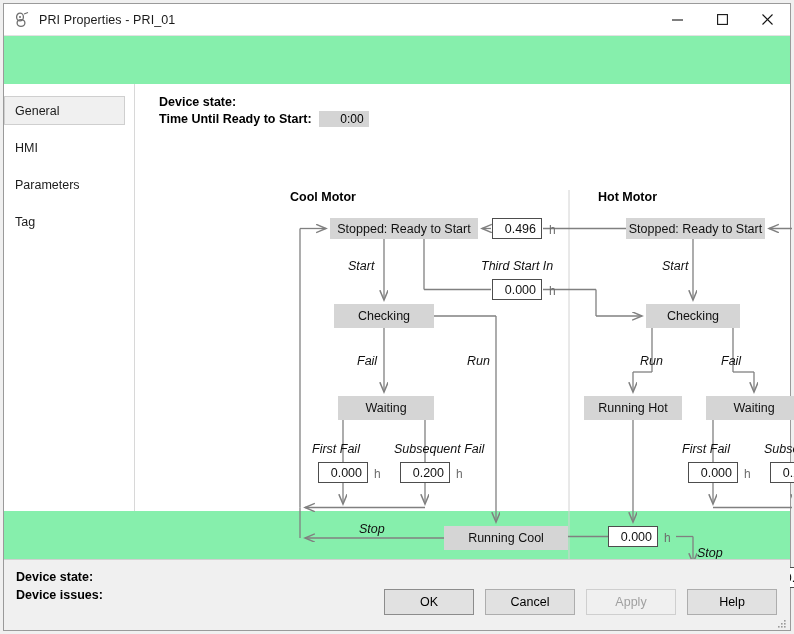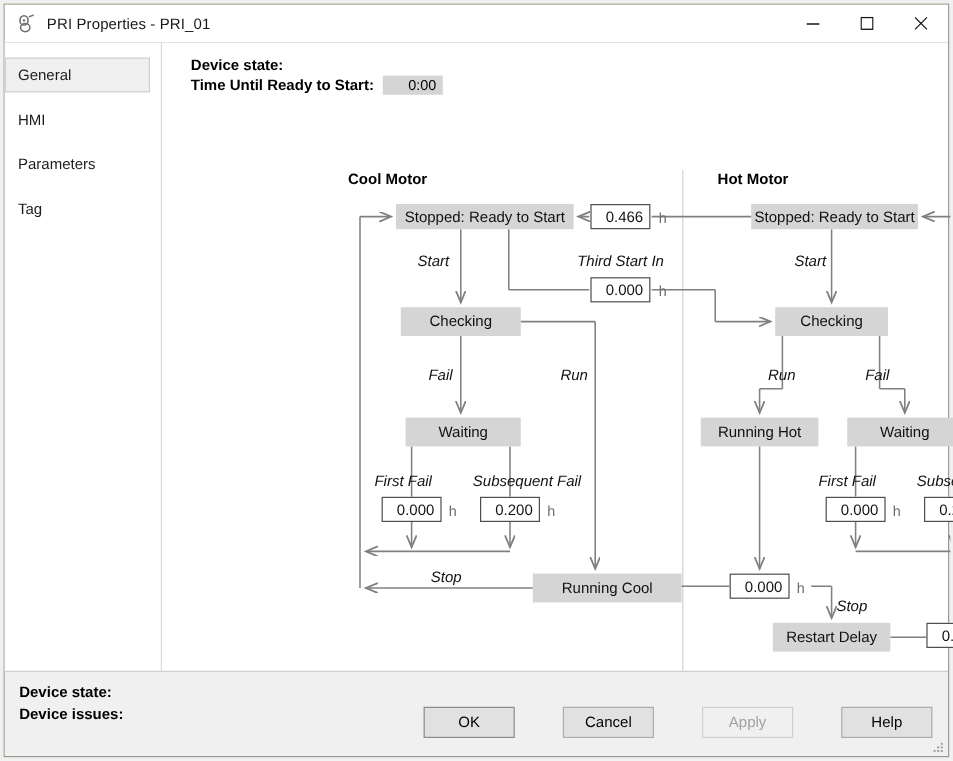--- a/index.html
+++ b/index.html
@@ -4,22 +4,22 @@
 <style>
   html,body{margin:0;padding:0;}
   body{
     width:794px;height:634px;
     background:#f0f0f0;
     font-family:"Liberation Sans",sans-serif;
     -webkit-font-smoothing:antialiased;
   }
   #window{
     position:absolute;left:3px;top:3px;width:788px;height:628px;
-    background:#fef9c3;border:1px solid #9a9a9a;box-sizing:border-box;
-    display:flex;flex-direction:column;
+    background:#86efac;border:1px solid #9a9a9a;box-sizing:border-box;
+    display:flex;flex-direction:column;gap:48px;
   }
   
   #titlebar{
     height:31px;flex:0 0 31px;background:#ffffff;
     display:flex;align-items:center;border-bottom:1px solid #e2e2e2;
   }
   #title-icon{width:18px;height:18px;margin-left:9px;margin-right:8px;position:relative;flex:0 0 18px;}
   #title-text{font-size:12.5px;color:#1a1a1a;letter-spacing:.1px;flex:1 1 auto;}
   .wbtn{
     width:45px;height:30px;display:flex;align-items:center;justify-content:center;
@@ -63,23 +63,23 @@
   .elbl{position:absolute;font-size:12.5px;color:#111;white-space:nowrap;font-style:italic;}
   .grp{position:absolute;font-size:12.5px;font-weight:bold;color:#000;white-space:nowrap;}
   
   #footer{
     flex:0 0 70px;background:#f0f0f0;border-top:1px solid #d0d0d0;position:relative;
   }
   #status{position:absolute;left:12px;top:8px;}
   .st-line{font-size:12.5px;font-weight:bold;color:#000;height:18px;line-height:18px;}
   #btnrow{position:absolute;right:13px;top:29px;display:flex;gap:11px;}
   .dbtn{
-    width:76px;height:26px;background:#e1e1e1;border:1px solid #adadad;
+    width:90px;height:26px;background:#e1e1e1;border:1px solid #adadad;
     font-size:12.5px;color:#000;display:flex;align-items:center;justify-content:center;
-    box-sizing:border-box;font-family:"Liberation Sans",sans-serif;padding:0;margin-left:29px;
+    box-sizing:border-box;font-family:"Liberation Sans",sans-serif;padding:0;
   }
   .dbtn.def{border:1px solid #8c8c8c;}
   .dbtn.dis{color:#a0a0a0;border:1px solid #cfcfcf;background:#f0f0f0;}
   #grip{position:absolute;right:3px;bottom:2px;width:12px;height:12px;}
 </style>
 </head>
 <body>
 
 <div id="window">
 
@@ -222,21 +222,21 @@
         <div class="node" style="left:195px;top:134px;width:148px;height:21px">Stopped: Ready to Start</div>
         <div class="node" style="left:199px;top:220px;width:100px;height:24px">Checking</div>
         <div class="node" style="left:203px;top:312px;width:96px;height:24px">Waiting</div>
         <div class="node" style="left:309px;top:442px;width:124px;height:24px">Running Cool</div>
         <div class="node" style="left:491px;top:134px;width:139px;height:21px">Stopped: Ready to Start</div>
         <div class="node" style="left:511px;top:220px;width:94px;height:24px">Checking</div>
         <div class="node" style="left:449px;top:312px;width:98px;height:24px">Running Hot</div>
         <div class="node" style="left:571px;top:312px;width:96px;height:24px">Waiting</div>
         <div class="node" style="left:509px;top:483px;width:98px;height:24px">Restart Delay</div>
 
-        <div class="vbox" style="left:357px;top:134px;width:50px;height:21px">0.466</div>
+        <div class="vbox" style="left:357px;top:134px;width:50px;height:21px">0.496</div>
         <div class="unit" style="left:414px;top:139px">h</div>
         <div class="vbox" style="left:357px;top:195px;width:50px;height:21px">0.000</div>
         <div class="unit" style="left:414px;top:200px">h</div>
         <div class="vbox" style="left:183px;top:378px;width:50px;height:21px">0.000</div>
         <div class="unit" style="left:239px;top:383px">h</div>
         <div class="vbox" style="left:265px;top:378px;width:50px;height:21px">0.200</div>
         <div class="unit" style="left:321px;top:383px">h</div>
         <div class="vbox" style="left:553px;top:378px;width:50px;height:21px">0.000</div>
         <div class="unit" style="left:609px;top:383px">h</div>
         <div class="vbox" style="left:635px;top:378px;width:50px;height:21px">0.200</div>

